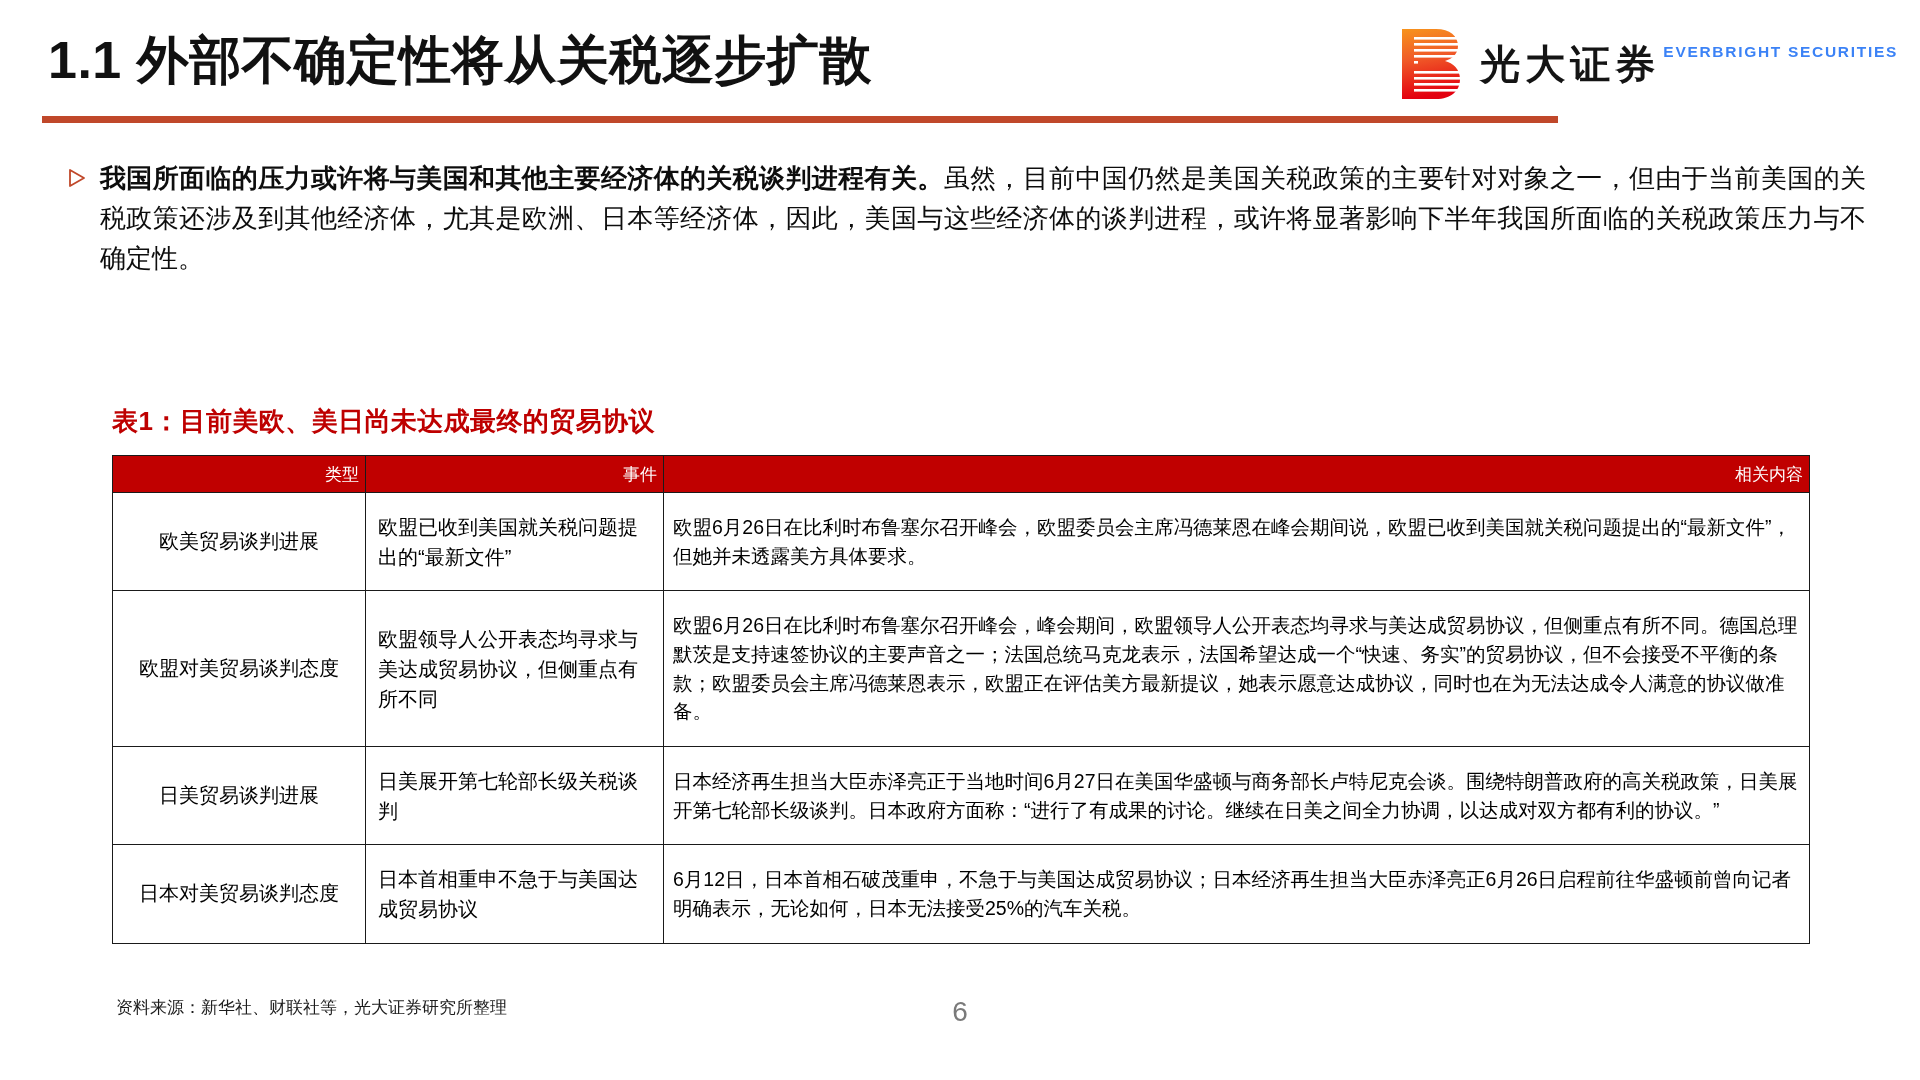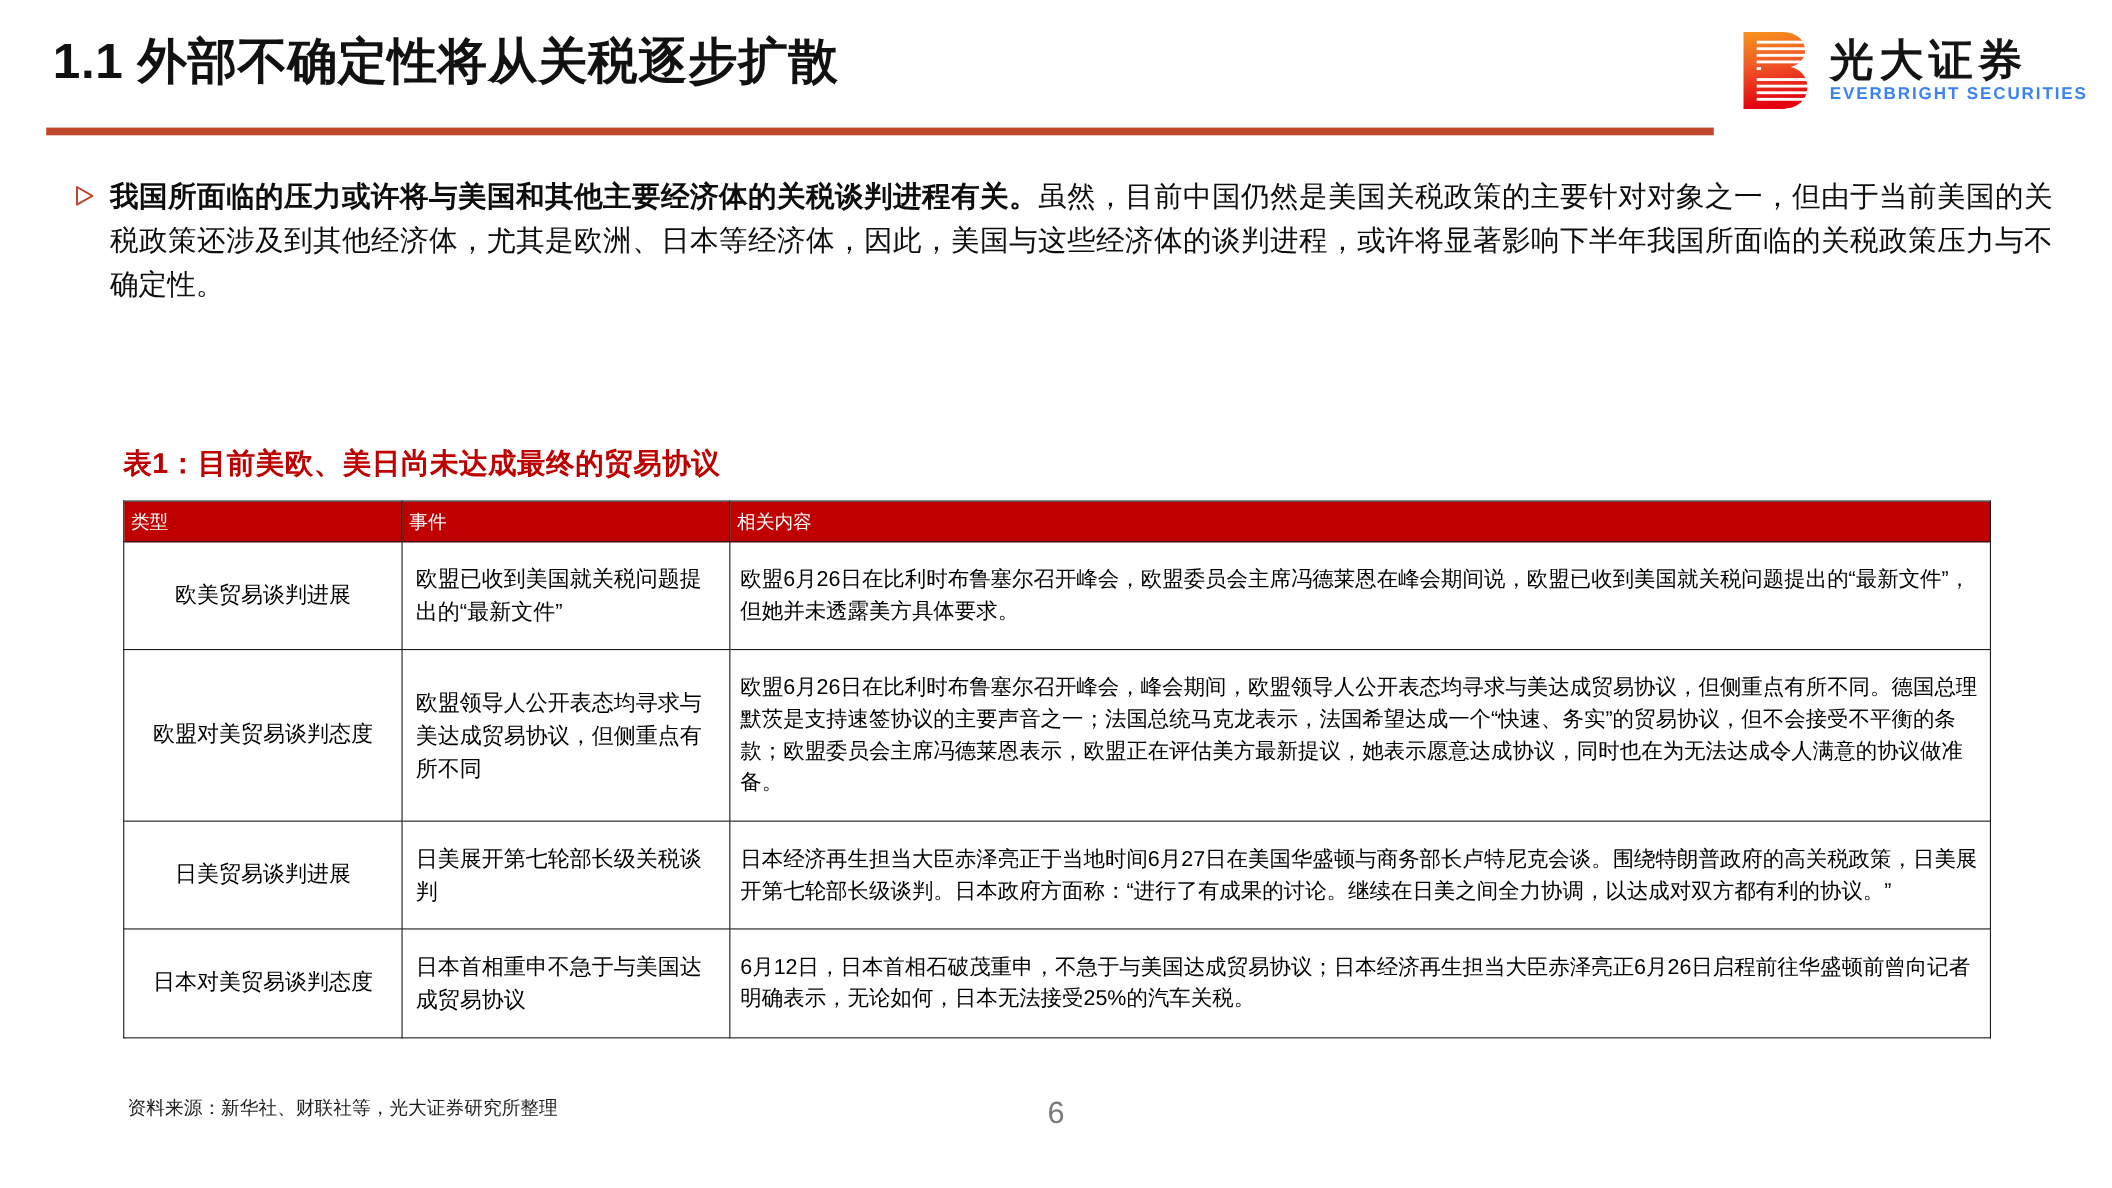--- a/index.html
+++ b/index.html
@@ -16,21 +16,21 @@
 
   
   .slide-header {
     position: absolute;
     left: 0; top: 0; right: 0;
     height: 130px;
   }
   .page-title {
     position: absolute;
     left: 48px; top: 26px;
-    font-size: 45px;
+    font-size: 52px;
     font-weight: bold;
     letter-spacing: 0.5px;
     color: #111111;
     white-space: nowrap;
   }
   .title-rule {
     position: absolute;
     left: 42px; top: 116px;
     width: 1516px; height: 7px;
     background: #C0482A;
@@ -41,21 +41,21 @@
     position: absolute;
     right: 22px; top: 28px;
     display: flex;
     align-items: center;
     gap: 16px;
   }
   .logo-mark {
     width: 64px; height: 72px;
     position: relative;
   }
-  .logo-text { display: flex; flex-direction: column; gap: 3px; }
+  .logo-text { display: flex; gap: 3px; }
   .logo-cn {
     font-size: 40px; font-weight: bold;
     letter-spacing: 5px;
     color: #141414;
     line-height: 1;
   }
   .logo-en {
     font-size: 15.5px;
     font-weight: bold;
     letter-spacing: 1.7px;
@@ -106,21 +106,21 @@
   }
   .data-table th, .data-table td {
     border: 1.6px solid #1a1a1a;
     vertical-align: middle;
   }
   .data-table thead th {
     background: #C00000;
     color: #ffffff;
     font-size: 17px;
     font-weight: normal;
-    text-align: left;
+    text-align: right;
     height: 36px;
     padding: 0 6px;
   }
   .col-type { width: 253px; }
   .col-event { width: 298px; }
   .col-content { width: auto; }
 
   .cell-type {
     text-align: center;
     font-size: 20px;

